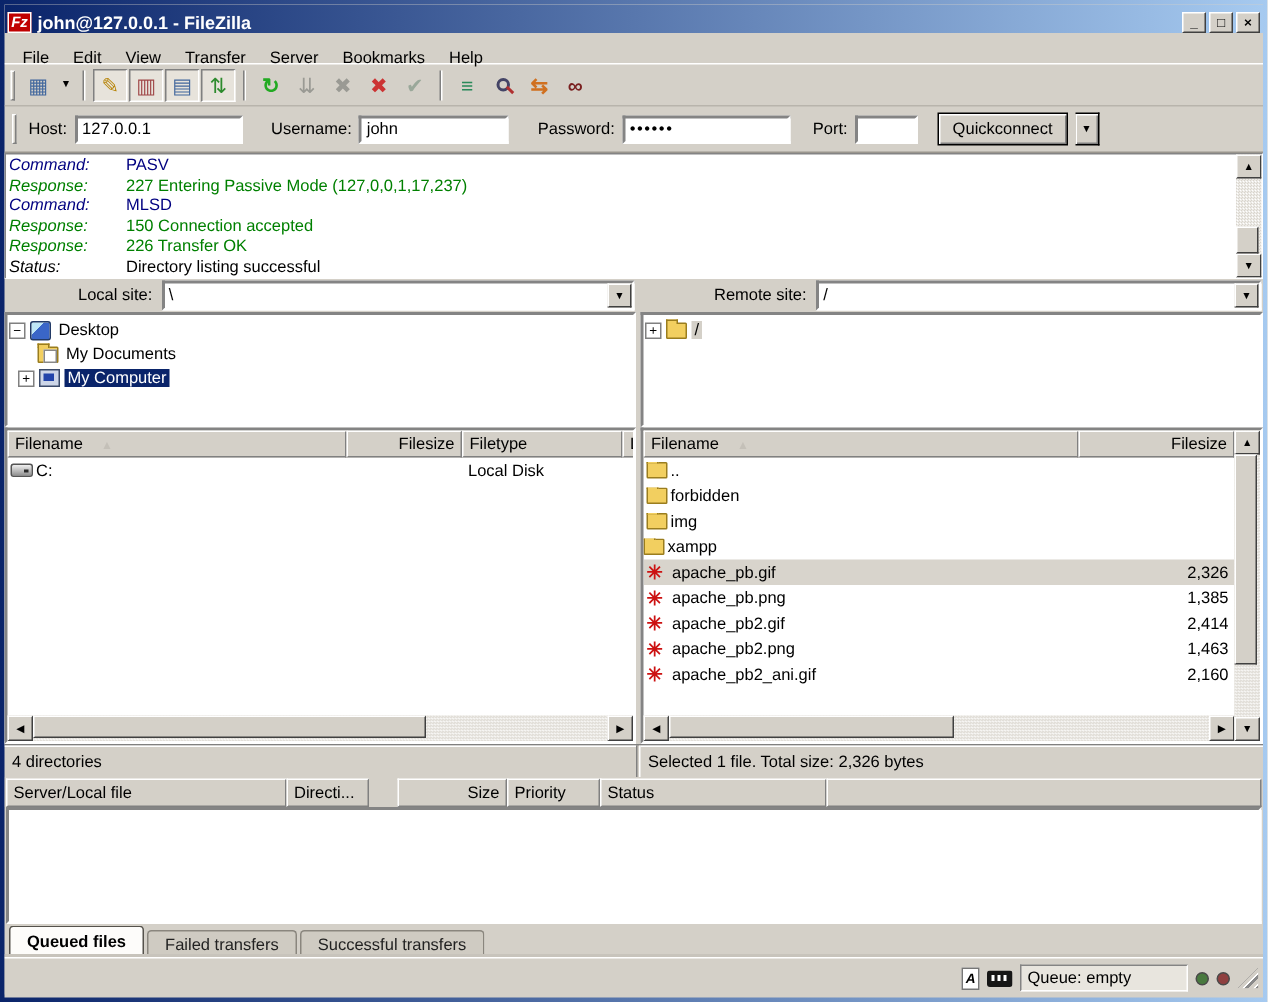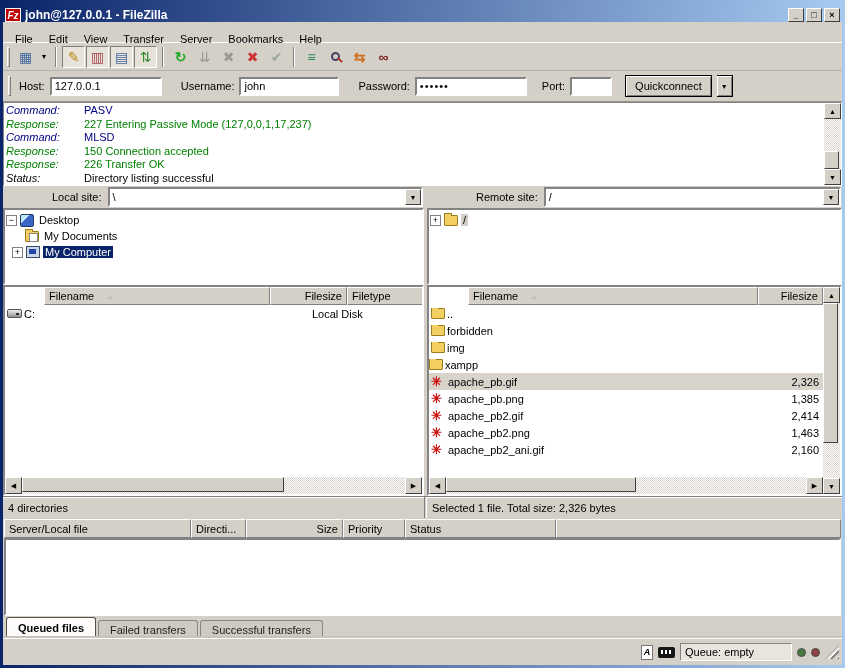--- a/index.html
+++ b/index.html
@@ -121,36 +121,36 @@
   .icon-drive::after { content:''; position:absolute; right:2px; bottom:2px; width:3px; height:2px; background:#2a2a2a; }
   .icon-image { width:15px; flex:none; color:#cc1111; font-size:13px; line-height:13px; font-weight:bold; text-align:left; }
 
   
   .lists { height:211px; flex:none; display:flex; }
   .listbox { background:#fff; border:2px solid; border-color:#848484 #fff #fff #848484;
              display:flex; flex-direction:column; overflow:hidden; }
   .list-l { width:421px; flex:none; }
   .list-r { flex:1; }
   .list-main { flex:1; display:flex; flex-direction:column; overflow:hidden; }
-  .lheader { height:18px; flex:none; display:flex; background:#d4d0c8;margin-left:39px; }
+  .lheader { height:18px; flex:none; display:flex; background:#d4d0c8; }
   .hcell { border:1px solid; border-color:#fff #808080 #808080 #fff; display:flex; align-items:center;
            padding:0 4px; overflow:hidden; white-space:nowrap; }
   .sort { font-size:8px; color:#c4c0b8; margin-left:12px; }
   .lbody { flex:1; overflow:hidden; }
   .frow { height:17px; display:flex; align-items:center; }
   .frow.sel-inactive { background:#d8d4cc; }
   .cell { display:flex; align-items:center; gap:2px; padding:0 4px; overflow:hidden; white-space:nowrap; }
   .r { justify-content:flex-end; }
   
   .lc1 { width:226px; flex:none; } .lc2 { width:77px; flex:none; } .lc3 { width:107px; flex:none; } .lc4 { flex:1; }
   
   .rc1 { width:290px; flex:none; } .rc2 { flex:1; }
   
   .qc1 { width:187px; flex:none; } .qc2 { width:55px; flex:none; } .qc3 { width:225px; flex:none; }
-  .qc4 { width:97px; flex:none; } .qc5 { width:62px; flex:none; } .qc6 { width:151px; flex:none; } .qc7 { flex:1; }
+  .qc4 { width:73px; flex:none;margin-left:19px; } .qc5 { width:62px; flex:none; } .qc6 { width:151px; flex:none; } .qc7 { flex:1; }
 
   
   .statusrow { height:22px; flex:none; display:flex; border-top:1px solid #808080; }
   .statuscell { display:flex; align-items:center; padding:0 5px; border-top:1px solid #fff; }
   .st-l { width:421px; flex:none; }
   .st-sep { width:3px; flex:none; border-left:1px solid #808080; border-right:1px solid #fff; }
   .st-r { flex:1; }
 
   
   .queuewrap { flex:1; display:flex; flex-direction:column; overflow:hidden; }

